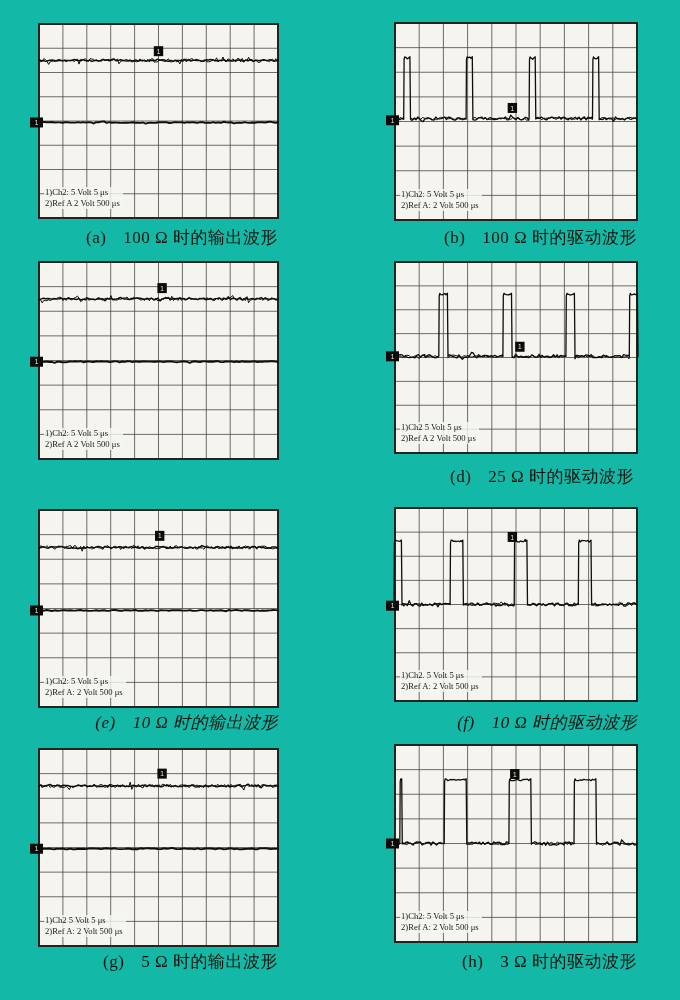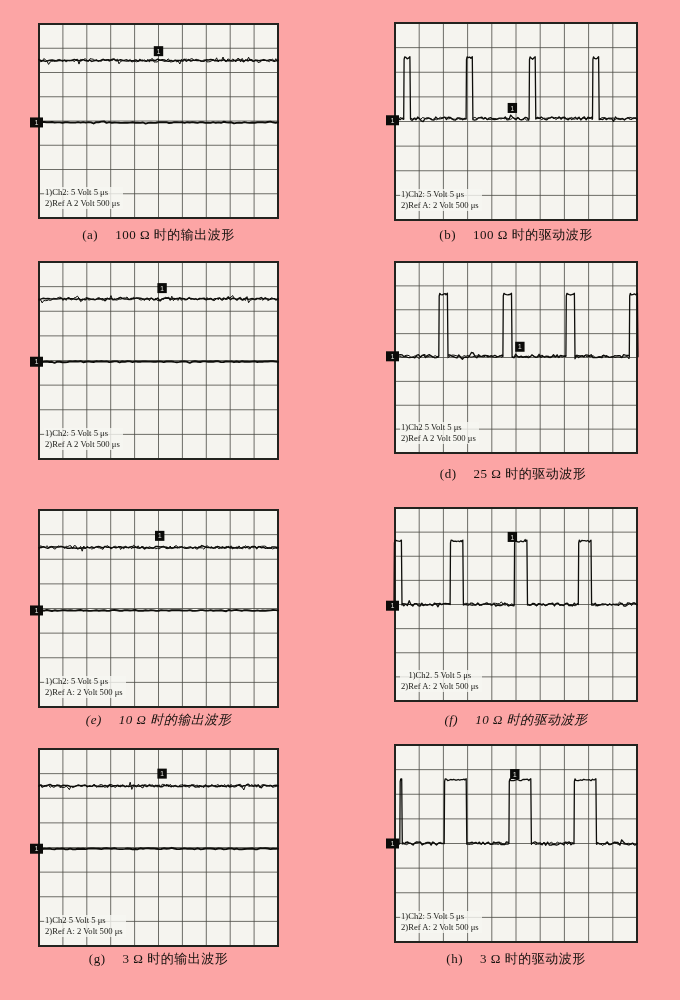--- a/index.html
+++ b/index.html
@@ -1,37 +1,37 @@
 <!DOCTYPE html>
 <html><head>
 <meta charset="utf-8">
 <style>
   html,body{margin:0;padding:0;}
   body{background:#e9e9e6;font-family:"Liberation Serif","DejaVu Serif",serif;}
-  #page{position:relative;width:680px;height:1000px;background:#fca5a5;margin:0 auto;overflow:hidden;}
+  #page{position:relative;width:680px;height:1000px;background:#14b8a6;margin:0 auto;overflow:hidden;}
   .panel{position:absolute;margin:0;padding:0;}
   .scope{position:absolute;left:0;top:0;width:100%;height:100%;overflow:visible;display:block;}
   .readout{
     position:absolute;left:5px;bottom:9px;
     font-family:"Liberation Serif","DejaVu Serif",serif;
     font-size:8.6px;line-height:11px;color:#191915;
     background:rgba(247,246,241,0.82);padding:0 3px 0 1px;white-space:nowrap;
   }
   .caption{
-    position:absolute;text-align:center;
-    font-size:13px;color:#16130f;letter-spacing:0.5px;white-space:nowrap;
+    position:absolute;text-align:right;
+    font-size:17px;color:#16130f;letter-spacing:0.5px;white-space:nowrap;
   }
   .cap-text{margin-left:17px;}
   
   #panel-a{left:39px;top:24px;width:239px;height:194px;}
   #panel-b{left:395px;top:23px;width:242px;height:197px;}
   #panel-c{left:39px;top:262px;width:239px;height:197px;}
   #panel-d{left:395px;top:262px;width:242px;height:191px;}
   #panel-e{left:39px;top:510px;width:239px;height:197px;}
-  #panel-f{left:395px;top:508px;width:242px;height:193px;text-align:center;}
+  #panel-f{left:395px;top:508px;width:242px;height:193px;}
   #panel-g{left:39px;top:749px;width:239px;height:197px;}
   #panel-h{left:395px;top:745px;width:242px;height:197px;}
   #cap-a{left:39px;top:226px;width:239px;}
   #cap-b{left:395px;top:226px;width:242px;}
   #cap-c{left:39px;top:465px;width:239px;}
   #cap-d{left:392px;top:465px;width:242px;}
   #cap-e{left:39px;top:711px;width:239px;font-style:italic;}
   #cap-f{left:395px;top:711px;width:242px;font-style:italic;}
   #cap-g{left:39px;top:950px;width:239px;}
   #cap-h{left:395px;top:950px;width:242px;}
@@ -308,21 +308,21 @@
         <text x="-2.5" y="102.33124999999998" font-size="6.5" text-anchor="middle" fill="#ecece6" font-family="Liberation Sans, sans-serif">1</text>
         <rect x="118.385" y="19.625" width="9.4" height="10" fill="#0b0b09"></rect>
         <text x="123.08500000000001" y="27.225" font-size="6.5" text-anchor="middle" fill="#ecece6" font-family="Liberation Sans, sans-serif">1</text>
       </svg>
     <div class="readout">
       <div>1)Ch2  5 Volt 5 μs</div>
       <div>2)Ref A: 2 Volt 500 μs</div>
     </div>
   </figure>
   <div class="caption" id="cap-g">
-    <span class="cap-tag">(g)</span><span class="cap-text">3 Ω 时的输出波形</span>
+    <span class="cap-tag">(g)</span><span class="cap-text">5 Ω 时的输出波形</span>
   </div>
 
   <figure class="panel" id="panel-h">
     <svg class="scope" viewBox="0 0 242 197">
         <rect x="0" y="0" width="242" height="197" fill="#f5f4ef"></rect>
         <g stroke="#4a4a44" stroke-width="0.8">
           <line x1="24.2" y1="0" x2="24.2" y2="197"></line>
           <line x1="48.4" y1="0" x2="48.4" y2="197"></line>
           <line x1="72.6" y1="0" x2="72.6" y2="197"></line>
           <line x1="96.8" y1="0" x2="96.8" y2="197"></line>

